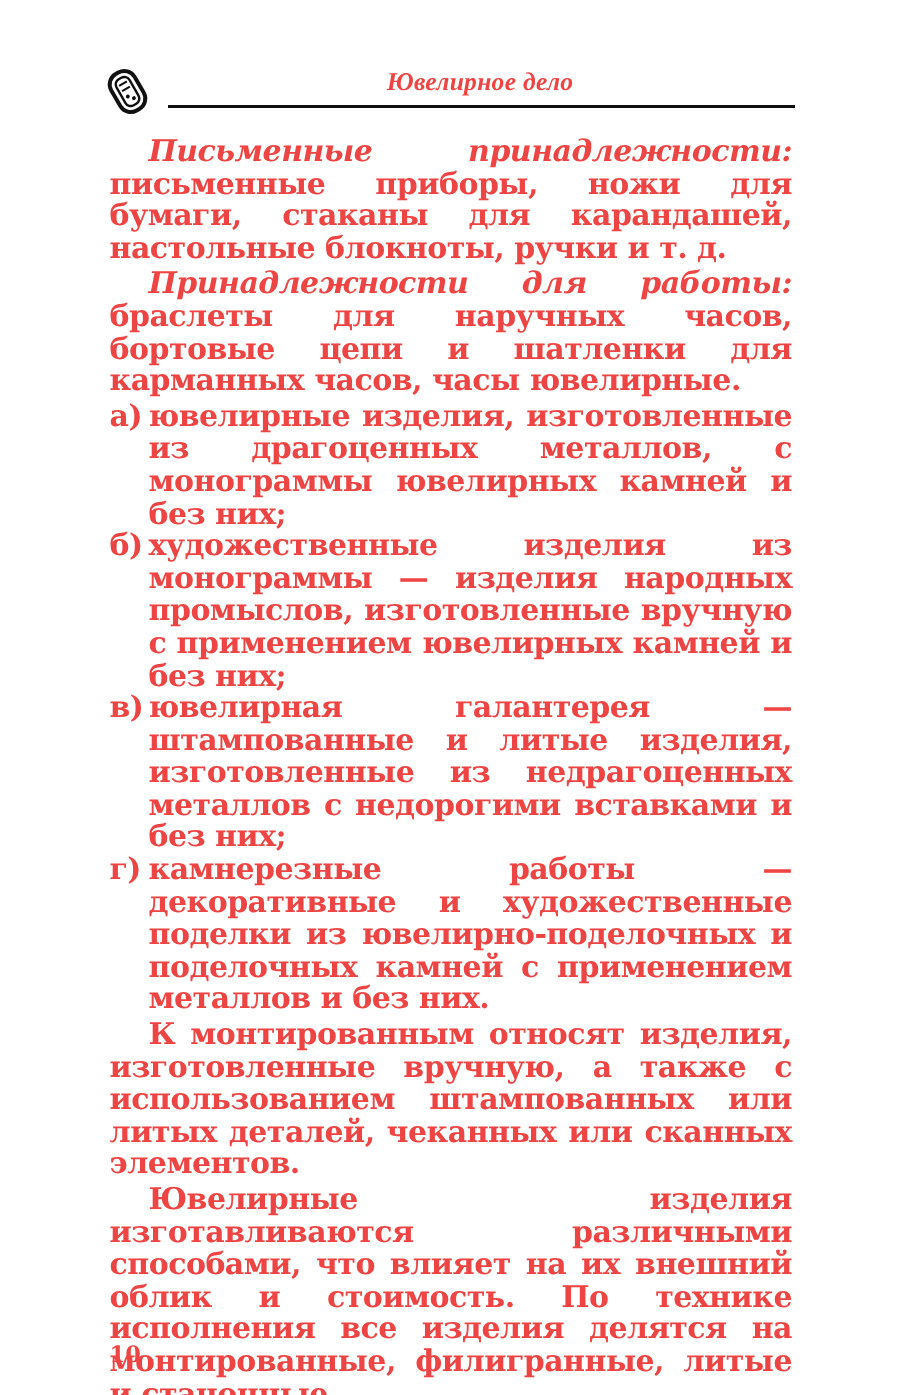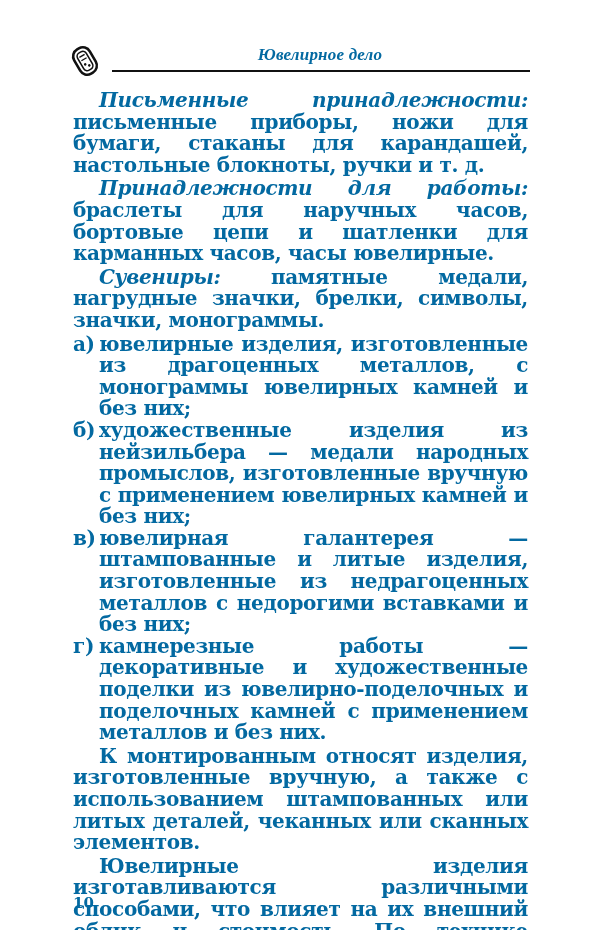--- a/index.html
+++ b/index.html
@@ -1,20 +1,20 @@
 <!DOCTYPE html>
 <html><head>
 <meta charset="utf-8">
 <style>
   html, body { margin: 0; padding: 0; background: #ffffff; }
   body { width: 600px; height: 930px; position: relative; overflow: hidden; }
   .page {
     position: absolute; left: 0; top: 0; width: 592px; height: 930px;
     font-family: "DejaVu Serif", "Liberation Serif", serif;
-    color: #0369a1;
+    color: #ef4444;
   }
   .header { position: absolute; left: 70px; top: 42px; width: 460px; height: 40px; }
   .header-icon { position: absolute; left: 0; top: 2px; width: 30px; height: 34px; }
   .header-title {
     position: absolute; left: 40px; right: 0; top: 3px; text-align: center;
     font-family: "Liberation Serif", serif; font-style: italic; font-weight: bold;
     font-size: 17px; letter-spacing: 0.2px;
   }
   .header-rule { position: absolute; left: 42px; right: 0; top: 28px; height: 2px; background: #111; }
 
@@ -49,29 +49,28 @@
         <circle cx="16.5" cy="23" r="1.3" fill="#111"></circle>
       </g>
     </svg>
     <div class="header-title">Ювелирное дело</div>
     <div class="header-rule"></div>
   </div>
 
   <div class="body-text">
     <p class="para"><em>Письменные принадлежности:</em><span> письменные приборы, ножи для бумаги, стаканы для карандашей, настольные блокноты, ручки и т. д.</span></p>
     <p class="para"><em>Принадлежности для работы:</em><span> браслеты для наручных часов, бортовые цепи и шатленки для карманных часов, часы ювелирные.</span></p>
-    <p class="para"><em>Сувениры:</em><span> памятные медали, нагрудные значки, брелки, символы, значки, монограммы.</span></p>
 
     <div class="list-item">
       <span class="marker">а)</span>
       <span class="item-text">ювелирные изделия, изготовленные из драгоценных металлов, с монограммы ювелирных камней и без них;</span>
     </div>
     <div class="list-item">
       <span class="marker">б)</span>
-      <span class="item-text">художественные изделия из нейзильбера — медали народных промыслов, изготовленные вручную с применением ювелирных камней и без них;</span>
+      <span class="item-text">художественные изделия из монограммы — изделия народных промыслов, изготовленные вручную с применением ювелирных камней и без них;</span>
     </div>
     <div class="list-item">
       <span class="marker">в)</span>
       <span class="item-text">ювелирная галантерея — штампованные и литые изделия, изготовленные из недрагоценных металлов с недорогими вставками и без них;</span>
     </div>
     <div class="list-item" style="margin-bottom:2px;">
       <span class="marker">г)</span>
       <span class="item-text">камнерезные работы — декоративные и художественные поделки из ювелирно-поделочных и поделочных камней с применением металлов и без них.</span>
     </div>
 

